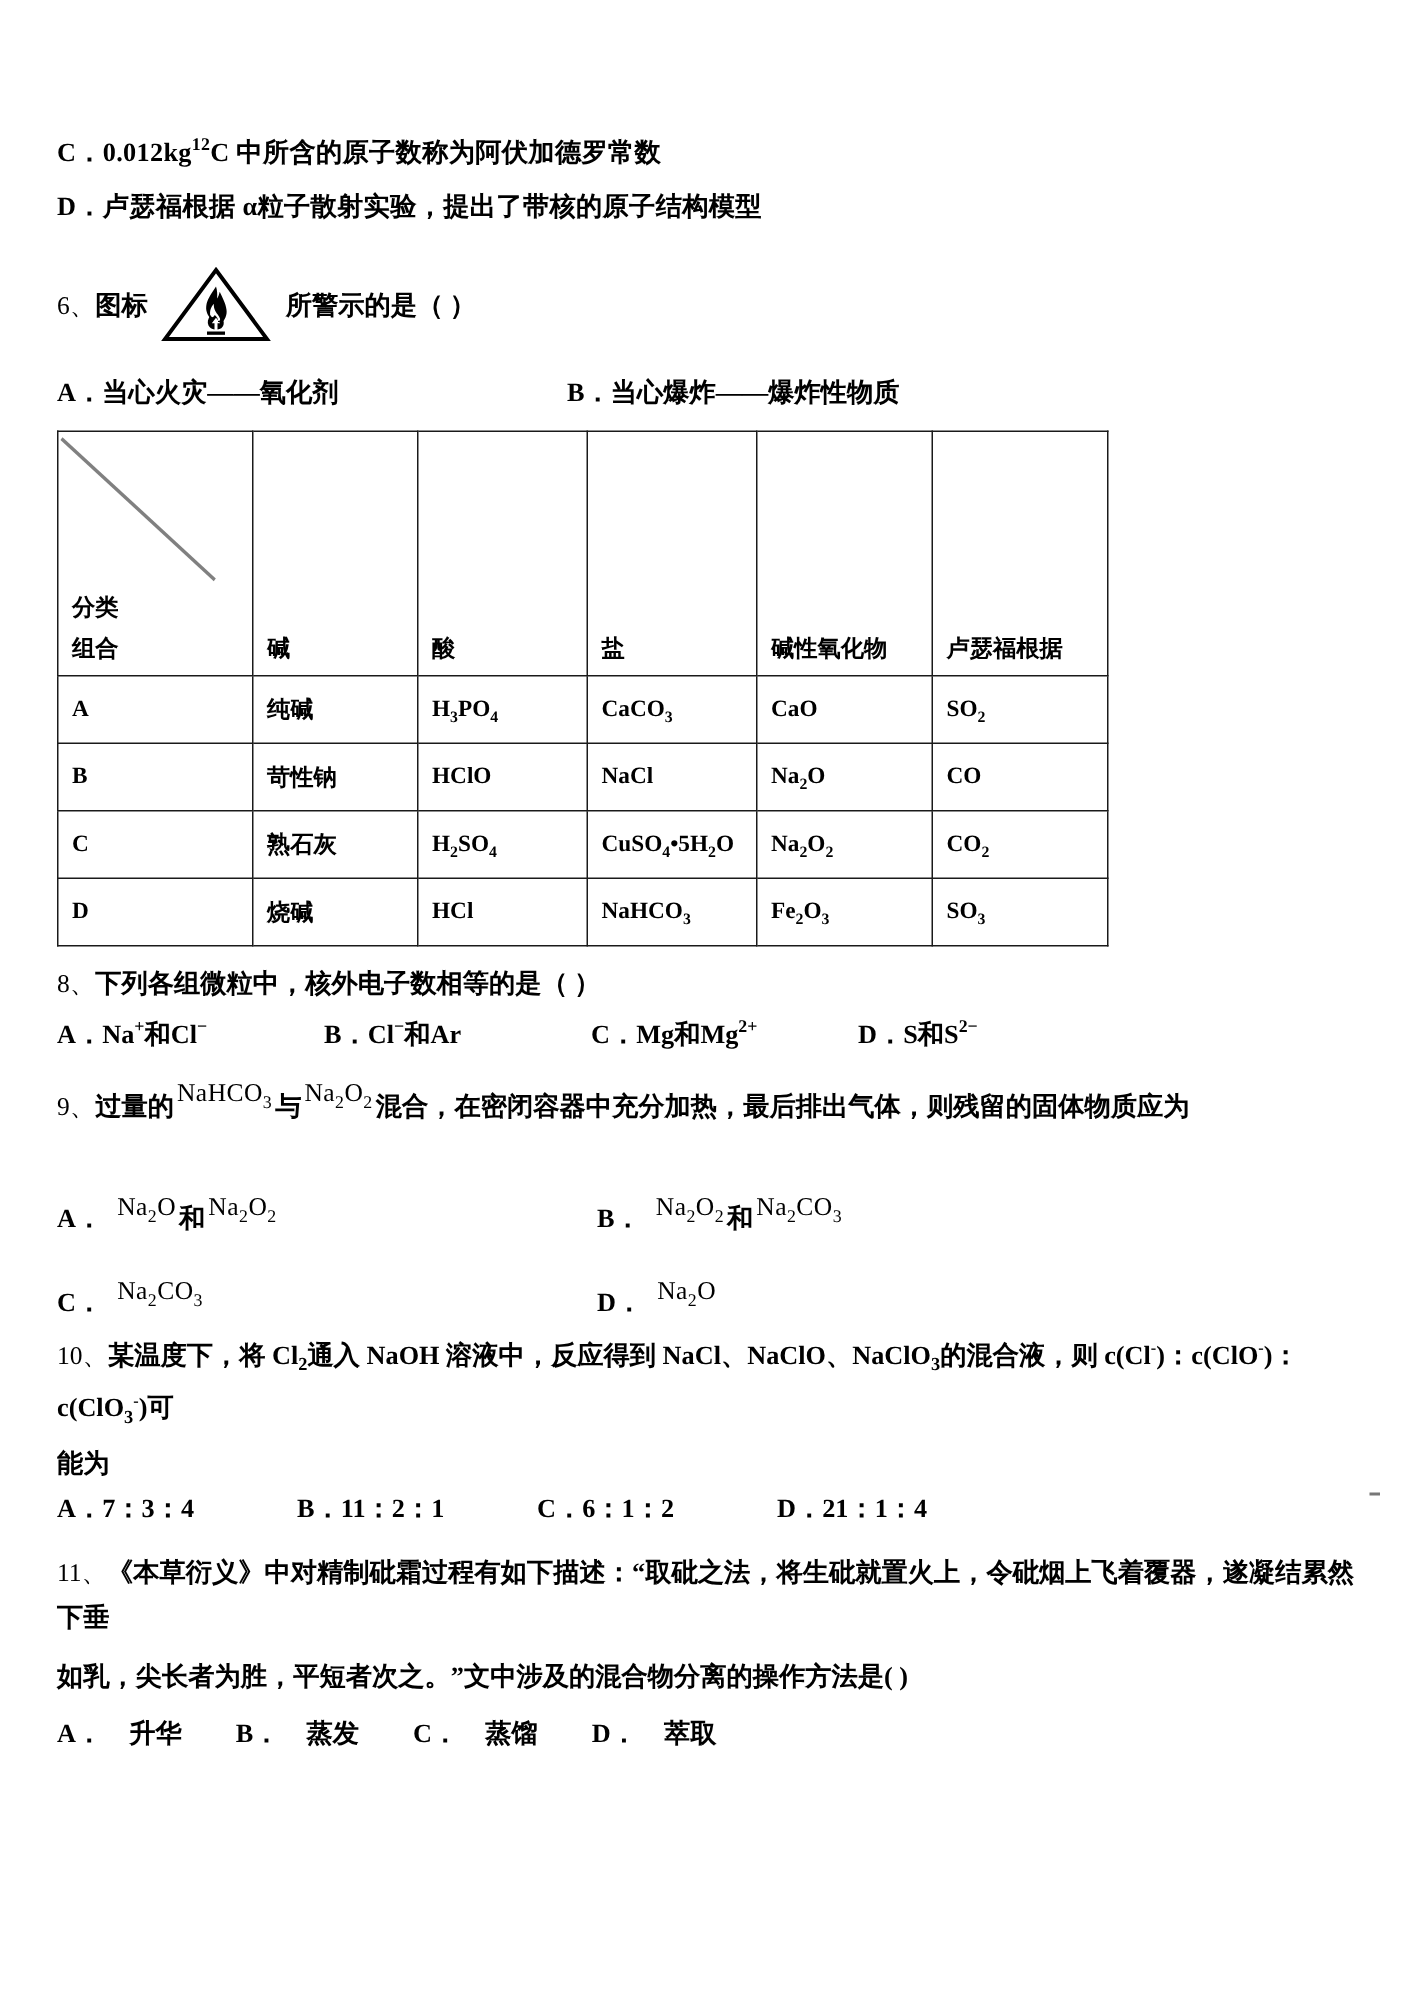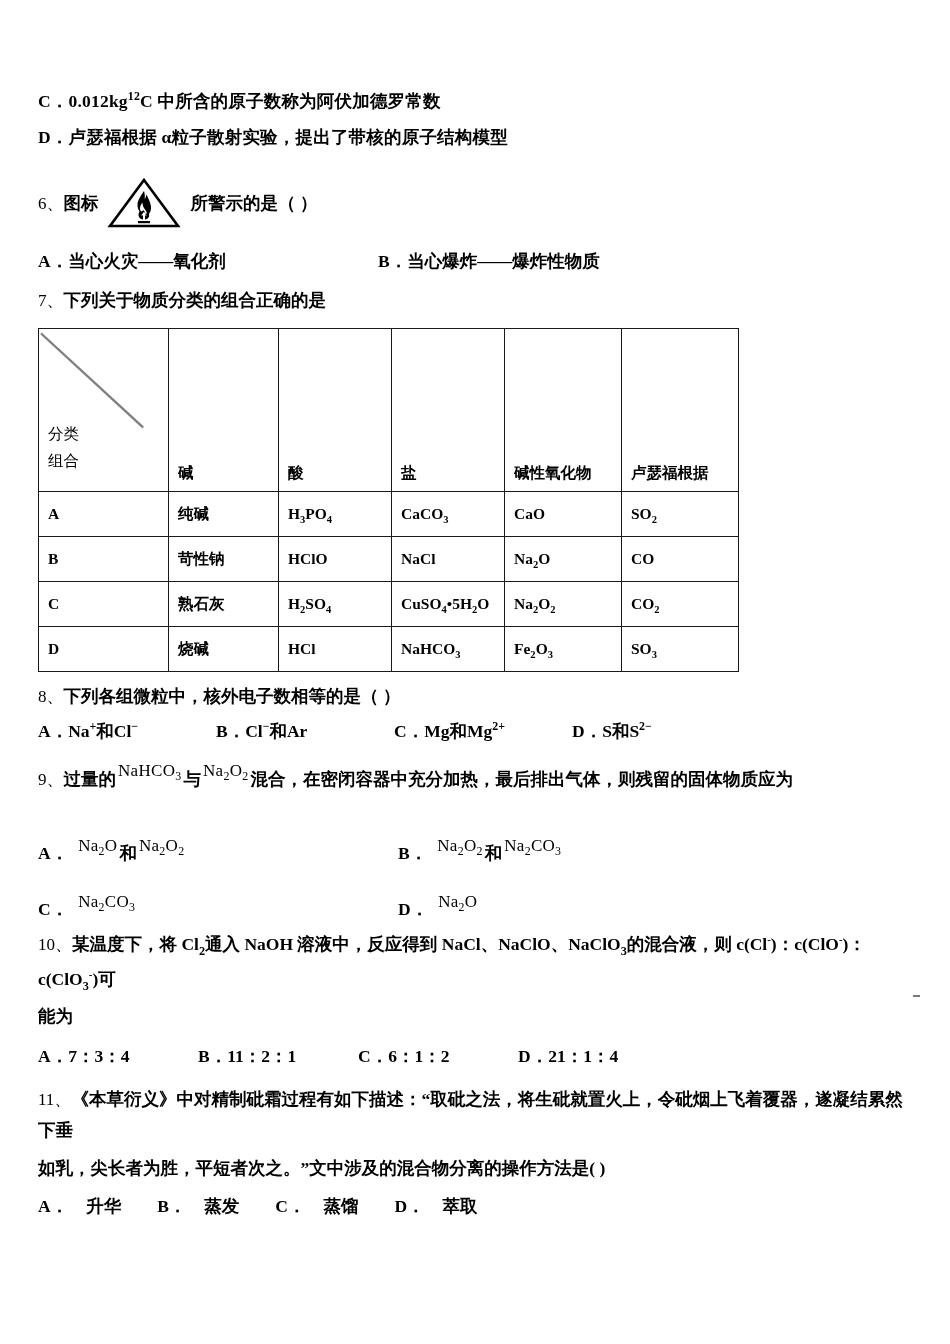--- a/index.html
+++ b/index.html
@@ -128,23 +128,23 @@
   .corner-diag {
     position: absolute;
     left: 0; top: 0;
     width: 100%;
     height: 100%;
     pointer-events: none;
   }
   .corner-labels {
     position: absolute;
     left: 9px;
-    bottom: 17px;
+    bottom: 4px;
     font-size: 15.5px;
-    font-weight: normal;
+    font-weight: bold;
     line-height: 1.75;
   }
   .hdr-label {
     position: relative;
   }
 
   
   .eq {
     font-family: "Liberation Serif", "DejaVu Serif", serif;
     font-weight: normal;
@@ -180,21 +180,20 @@
     margin-top: 14px;
   }
   .para-narrow { line-height: 1.75; }
   .smallsup { font-size: 0.62em; vertical-align: super; line-height: 0; }
   .smallsub { font-size: 0.7em; vertical-align: sub; line-height: 0; }
 
   .opts4-tight {
     display: flex;
     font-size: 17.5px;
     font-weight: bold;
-    margin-top: 10px;
   }
   .opts4-tight > div { width: 160px; }
 
   .opts-inline {
     font-size: 17.5px;
     font-weight: bold;
     margin-top: 10px;
   }
   .opts-inline span { margin-right: 18px; }
 
@@ -246,23 +245,20 @@
     <div class="opts2" style="margin-top:20px;">
       <div>
         <span class="opt-label">A．</span><span>当心火灾——氧化剂</span>
       </div>
       <div>
         <span class="opt-label">B．</span><span>当心爆炸——爆炸性物质</span>
       </div>
     </div>
 
 
-    <div class="q-stem" style="margin-top:13px;">
-      <span class="q-num">7、</span><span>下列关于物质分类的组合正确的是</span>
-    </div>
 
     <table class="cls-table">
       <colgroup>
         <col class="c-idx">
           <col class="c-base">
           <col class="c-acid">
           <col class="c-salt">
           <col class="c-bo">
           <col class="c-ao">
       </colgroup>

